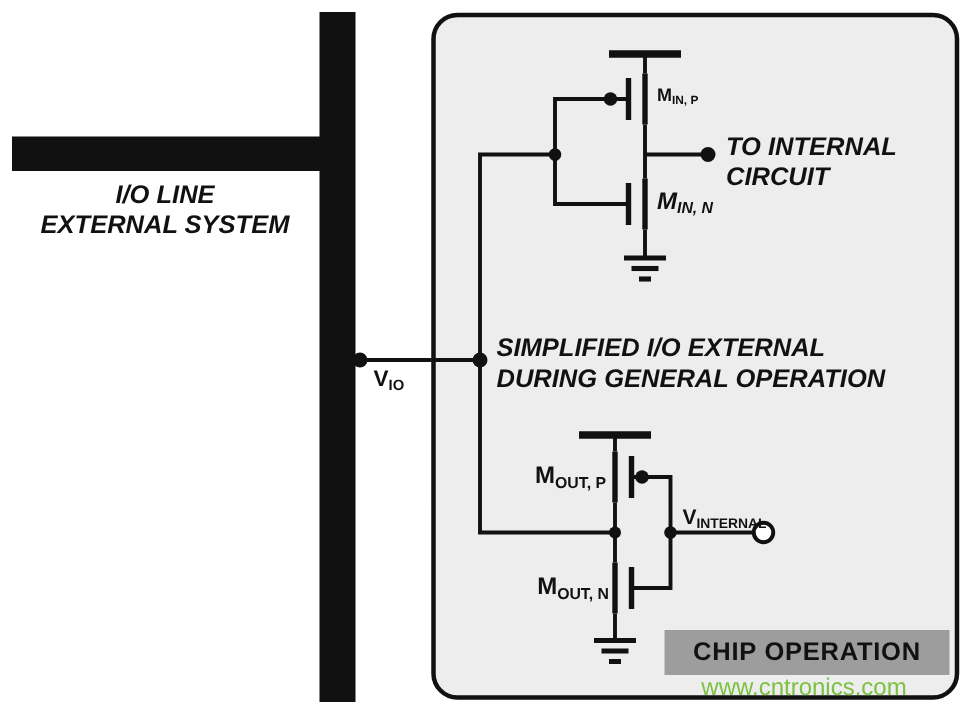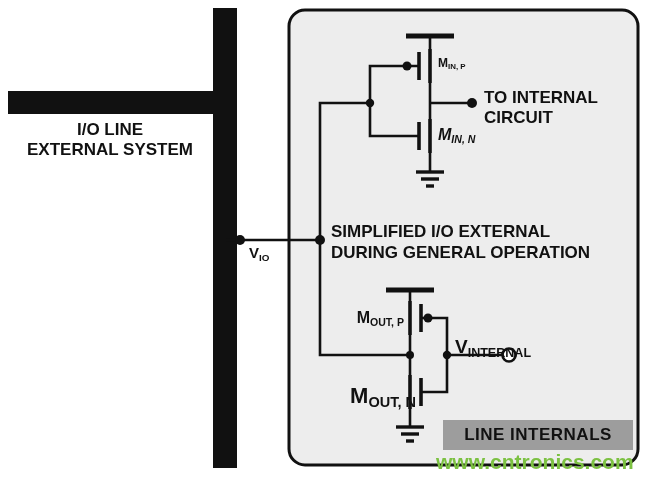--- a/index.html
+++ b/index.html
@@ -24,32 +24,32 @@
   .rail{stroke:var(--ink);stroke-width:5;fill:none;}
   .gnd{stroke:var(--ink);stroke-width:3.4;fill:none;}
   .dot{fill:var(--ink);}
   .term{fill:#ffffff;stroke:var(--ink);stroke-width:2.6;}
   .lbl{
     position:absolute;
     color:var(--ink);
     font-weight:bold;
     white-space:nowrap;
   }
-  .lbl .line{display:block;}
+  .lbl .line{display:block;font-style:italic;}
   .sub{font-size:0.66em;position:relative;top:0.28em;font-weight:bold;}
   .badge{
     position:absolute;left:443px;top:420px;width:190px;height:30px;
     background:var(--badge-bg);
     color:var(--ink);font-weight:bold;font-size:17px;line-height:30px;
     text-align:center;letter-spacing:0.5px;
   }
   .watermark{
     position:absolute;left:436px;top:450px;width:200px;
     color:var(--watermark-green);
-    font-size:21px;font-weight:bold;text-align:left;
+    font-size:16px;font-weight:normal;text-align:center;
   }
 </style>
 </head>
 <body>
 
 <div class="stage">
 
   <svg width="650" height="477" viewBox="0 0 650 477">
 
     <g>
@@ -137,21 +137,21 @@
     <span class="line">CIRCUIT</span>
   </div>
 
   <div class="lbl" style="left:331px;top:221px;font-size:17px;line-height:21px;">
     <span class="line">SIMPLIFIED I/O EXTERNAL</span>
     <span class="line">DURING GENERAL OPERATION</span>
   </div>
 
   <div class="lbl" style="left:326px;top:309px;width:78px;text-align:right;font-size:16px;"><span>M</span><span class="sub">OUT, P</span></div>
 
-  <div class="lbl" style="left:338px;top:383px;width:78px;text-align:right;font-size:22px;"><span>M</span><span class="sub">OUT, N</span></div>
+  <div class="lbl" style="left:328px;top:383px;width:78px;text-align:right;font-size:16px;"><span>M</span><span class="sub">OUT, N</span></div>
 
-  <div class="lbl" style="left:455px;top:336px;font-size:19px;"><span>V</span><span class="sub">INTERNAL</span></div>
+  <div class="lbl" style="left:455px;top:336px;font-size:14px;"><span>V</span><span class="sub">INTERNAL</span></div>
 
-  <div class="badge">LINE INTERNALS</div>
+  <div class="badge">CHIP OPERATION</div>
 
   <div class="watermark">www.cntronics.com</div>
 
 </div>
 
 </body></html>

